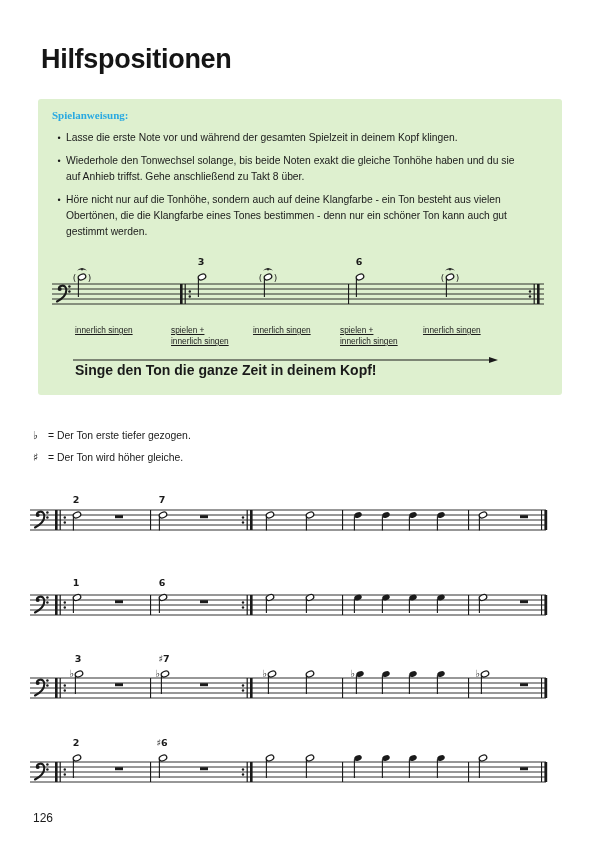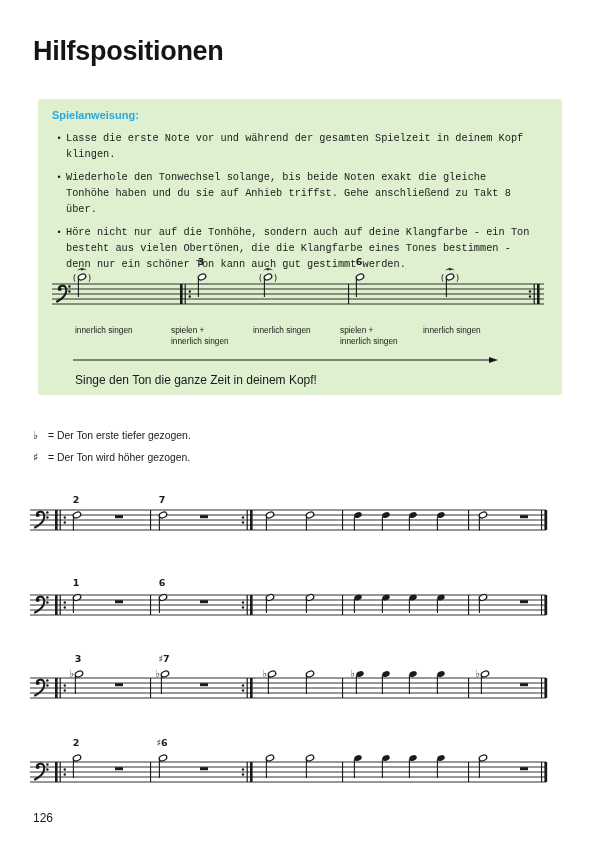--- a/index.html
+++ b/index.html
@@ -2,41 +2,42 @@
 <html><head>
 <meta charset="utf-8">
 <style>
   html,body{margin:0;padding:0;background:#e8e8e8;}
   .page{
     position:relative;width:600px;height:849px;background:#ffffff;
     font-family:"Liberation Sans",sans-serif;color:#1a1a1a;overflow:hidden;
     margin:0 auto;
   }
   .page-title{
-    position:absolute;left:33px;top:36px;margin:0;
+    position:absolute;left:33px;top:36px;margin:8px;
     font-size:27px;font-weight:700;letter-spacing:-0.3px;color:#151515;
   }
   .instruction-box{
     position:absolute;left:38px;top:99px;width:524px;height:296px;
     border-radius:3px;
   }
   .box-heading{
-    position:absolute;left:14px;top:10px;font-size:11px;font-weight:700;
+    position:absolute;left:14px;top:10px;font-size:11px;font-weight:700;font-family:Liberation Serif, serif;
   }
   .bullets{position:absolute;left:14px;top:31px;width:496px;}
   .bullet-row{display:flex;margin-bottom:7px;font-size:10.3px;line-height:16px;}
   .bullet-dot{width:14px;flex:0 0 14px;text-align:center;font-size:9px;}
-  .bullet-text{flex:1;padding-right:18px;font-family:Liberation Mono, monospace;}
+  .bullet-text{flex:1;padding-right:18px;}
   .staff-svg{position:absolute;}
   .sing-label{
     position:absolute;top:226px;font-size:8.3px;line-height:1.35;
     white-space:pre-line;
+    text-decoration:underline;
   }
   .arrow-wrap{position:absolute;left:35px;top:251px;}
-  .footnote{position:absolute;left:37px;top:274px;font-size:12px;font-weight:400;}
+  .footnote{position:absolute;left:37px;top:263px;font-size:14px;font-weight:700;}
   .legend-row{
     position:absolute;left:33px;font-size:10.4px;display:flex;align-items:baseline;
   }
   .legend-symbol{width:15px;font-family:"DejaVu Sans",sans-serif;font-size:11px;}
   .page-number{position:absolute;left:33px;top:811px;font-size:12px;}
 </style>
 </head>
 <body>
 
 <div class="page">
@@ -123,21 +124,21 @@
 
     <div class="footnote">Singe den Ton die ganze Zeit in deinem Kopf!</div>
   </div>
 
   <div class="legend-row" style="top:429px;">
     <span class="legend-symbol">♭</span>
     <span>=  Der Ton erste tiefer gezogen.</span>
   </div>
   <div class="legend-row" style="top:451px;">
     <span class="legend-symbol">♯</span>
-    <span>=  Der Ton wird höher gezogen.</span>
+    <span>=  Der Ton wird höher gleiche.</span>
   </div>
 
   <svg class="staff-svg" style="left:30px;top:484px;" width="520" height="54">
       <line x1="0" y1="26" x2="516" y2="26" stroke="#1a1a1a" stroke-width="0.9"></line>
       <line x1="0" y1="31" x2="516" y2="31" stroke="#1a1a1a" stroke-width="0.9"></line>
       <line x1="0" y1="36" x2="516" y2="36" stroke="#1a1a1a" stroke-width="0.9"></line>
       <line x1="0" y1="41" x2="516" y2="41" stroke="#1a1a1a" stroke-width="0.9"></line>
       <line x1="0" y1="46" x2="516" y2="46" stroke="#1a1a1a" stroke-width="0.9"></line>
       <path d="M5,43.5 C11.5,40 14.3,36.5 14.3,32.2 C14.3,28.9 12.1,27.3 9.9,27.7 C7.9,28.05 6.7,29.6 6.9,31.3" fill="none" stroke="#1a1a1a" stroke-width="2.1" stroke-linecap="round"></path>
       <circle cx="7.8" cy="31.1" r="1.9" fill="#1a1a1a"></circle>

